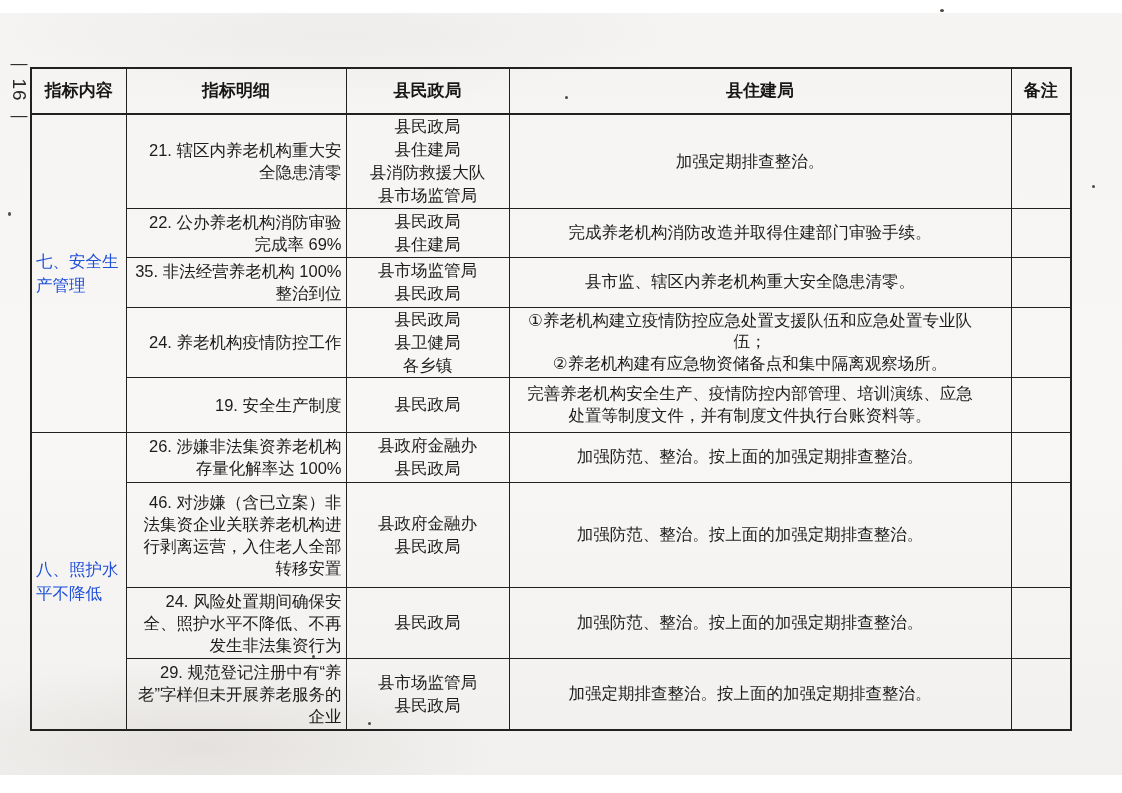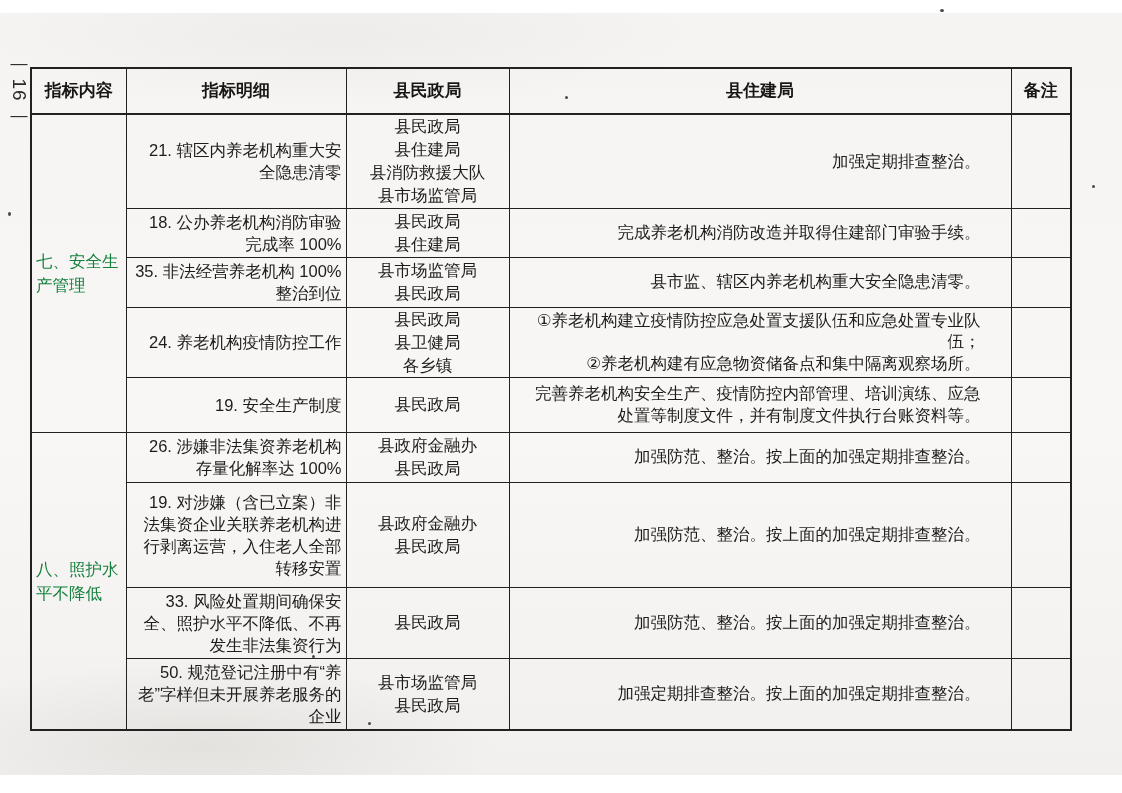--- a/index.html
+++ b/index.html
@@ -66,39 +66,39 @@
     border-bottom-width: 2.2px;
     color: #171614;
   }
   tr.hdr { height: 46px; }
   .cell-group {
     font-size: 16.5px;
     font-weight: 700;
     text-align: left;
     padding: 0 2px 0 4px;
     line-height: 24px;
-    color: #15803d;
+    color: #1d4ed8;
   }
   .cell-detail {
     font-size: 16.5px;
     text-align: right;
     padding: 2px 4px 2px 8px;
     line-height: 22px;
     white-space: normal;
   }
   .cell-units {
     font-size: 16.5px;
     text-align: center;
     line-height: 23px;
     white-space: pre-line;
     padding: 0 8px;
   }
   .cell-task {
     font-size: 16.5px;
-    text-align: right;
+    text-align: center;
     padding: 2px 30px 2px 10px;
     line-height: 21.5px;
     white-space: pre-line;
   }
   .cell-remark { }
   
   .speck { position: absolute; border-radius: 50%; background: #4a4845; }
 </style>
 </head>
 <body>
@@ -132,21 +132,21 @@
     <td class="cell-group" rowspan="5">七、安全生产管理</td>
     <td class="cell-detail">21. 辖区内养老机构重大安全隐患清零</td>
     <td class="cell-units">县民政局
 县住建局
 县消防救援大队
 县市场监管局</td>
     <td class="cell-task">加强定期排查整治。</td>
     <td class="cell-remark"></td>
   </tr>
   <tr style="height:46px">
-    <td class="cell-detail">18. 公办养老机构消防审验完成率 100%</td>
+    <td class="cell-detail">22. 公办养老机构消防审验完成率 69%</td>
     <td class="cell-units">县民政局
 县住建局</td>
     <td class="cell-task">完成养老机构消防改造并取得住建部门审验手续。</td>
     <td class="cell-remark"></td>
   </tr>
   <tr style="height:50px">
     <td class="cell-detail">35. 非法经营养老机构 100% 整治到位</td>
     <td class="cell-units">县市场监管局
 县民政局</td>
     <td class="cell-task">县市监、辖区内养老机构重大安全隐患清零。</td>
@@ -170,34 +170,34 @@
 
   <tr style="height:50px">
     <td class="cell-group" rowspan="4">八、照护水平不降低</td>
     <td class="cell-detail">26. 涉嫌非法集资养老机构存量化解率达 100%</td>
     <td class="cell-units">县政府金融办
 县民政局</td>
     <td class="cell-task">加强防范、整治。按上面的加强定期排查整治。</td>
     <td class="cell-remark"></td>
   </tr>
   <tr style="height:105px">
-    <td class="cell-detail">19. 对涉嫌（含已立案）非法集资企业关联养老机构进行剥离运营，入住老人全部转移安置</td>
+    <td class="cell-detail">46. 对涉嫌（含已立案）非法集资企业关联养老机构进行剥离运营，入住老人全部转移安置</td>
     <td class="cell-units">县政府金融办
 县民政局</td>
     <td class="cell-task">加强防范、整治。按上面的加强定期排查整治。</td>
     <td class="cell-remark"></td>
   </tr>
   <tr style="height:65px">
-    <td class="cell-detail">33. 风险处置期间确保安全、照护水平不降低、不再发生非法集资行为</td>
+    <td class="cell-detail">24. 风险处置期间确保安全、照护水平不降低、不再发生非法集资行为</td>
     <td class="cell-units">县民政局</td>
     <td class="cell-task">加强防范、整治。按上面的加强定期排查整治。</td>
     <td class="cell-remark"></td>
   </tr>
   <tr style="height:69px">
-    <td class="cell-detail">50. 规范登记注册中有“养老”字样但未开展养老服务的企业</td>
+    <td class="cell-detail">29. 规范登记注册中有“养老”字样但未开展养老服务的企业</td>
     <td class="cell-units">县市场监管局
 县民政局</td>
     <td class="cell-task">加强定期排查整治。按上面的加强定期排查整治。</td>
     <td class="cell-remark"></td>
   </tr>
 </tbody>
   </table>
 
 <div class="speck" style="left:565px; top:96px; width:3px; height:3px;"></div>
 <div class="speck" style="left:1092px; top:185px; width:3px; height:3px;"></div>

